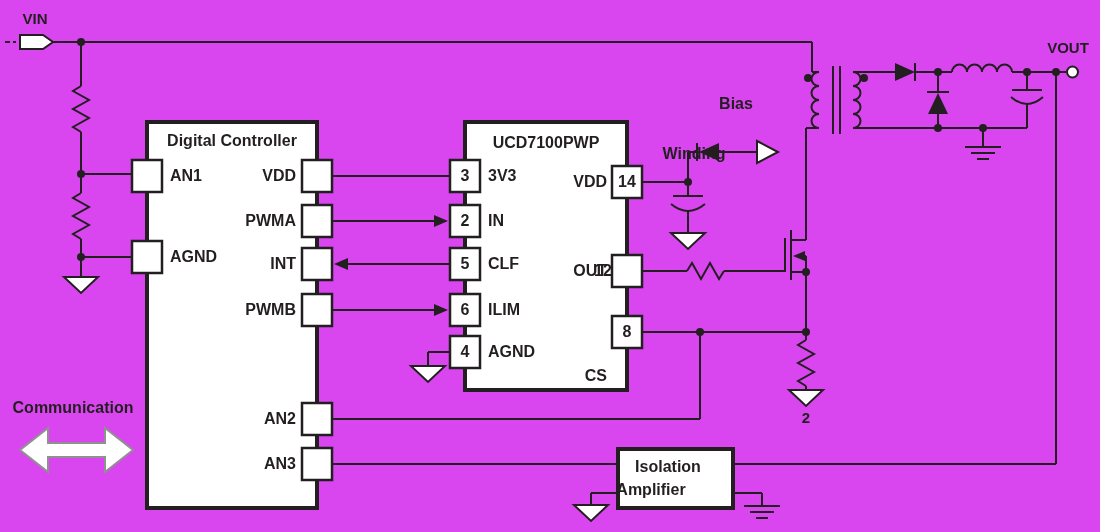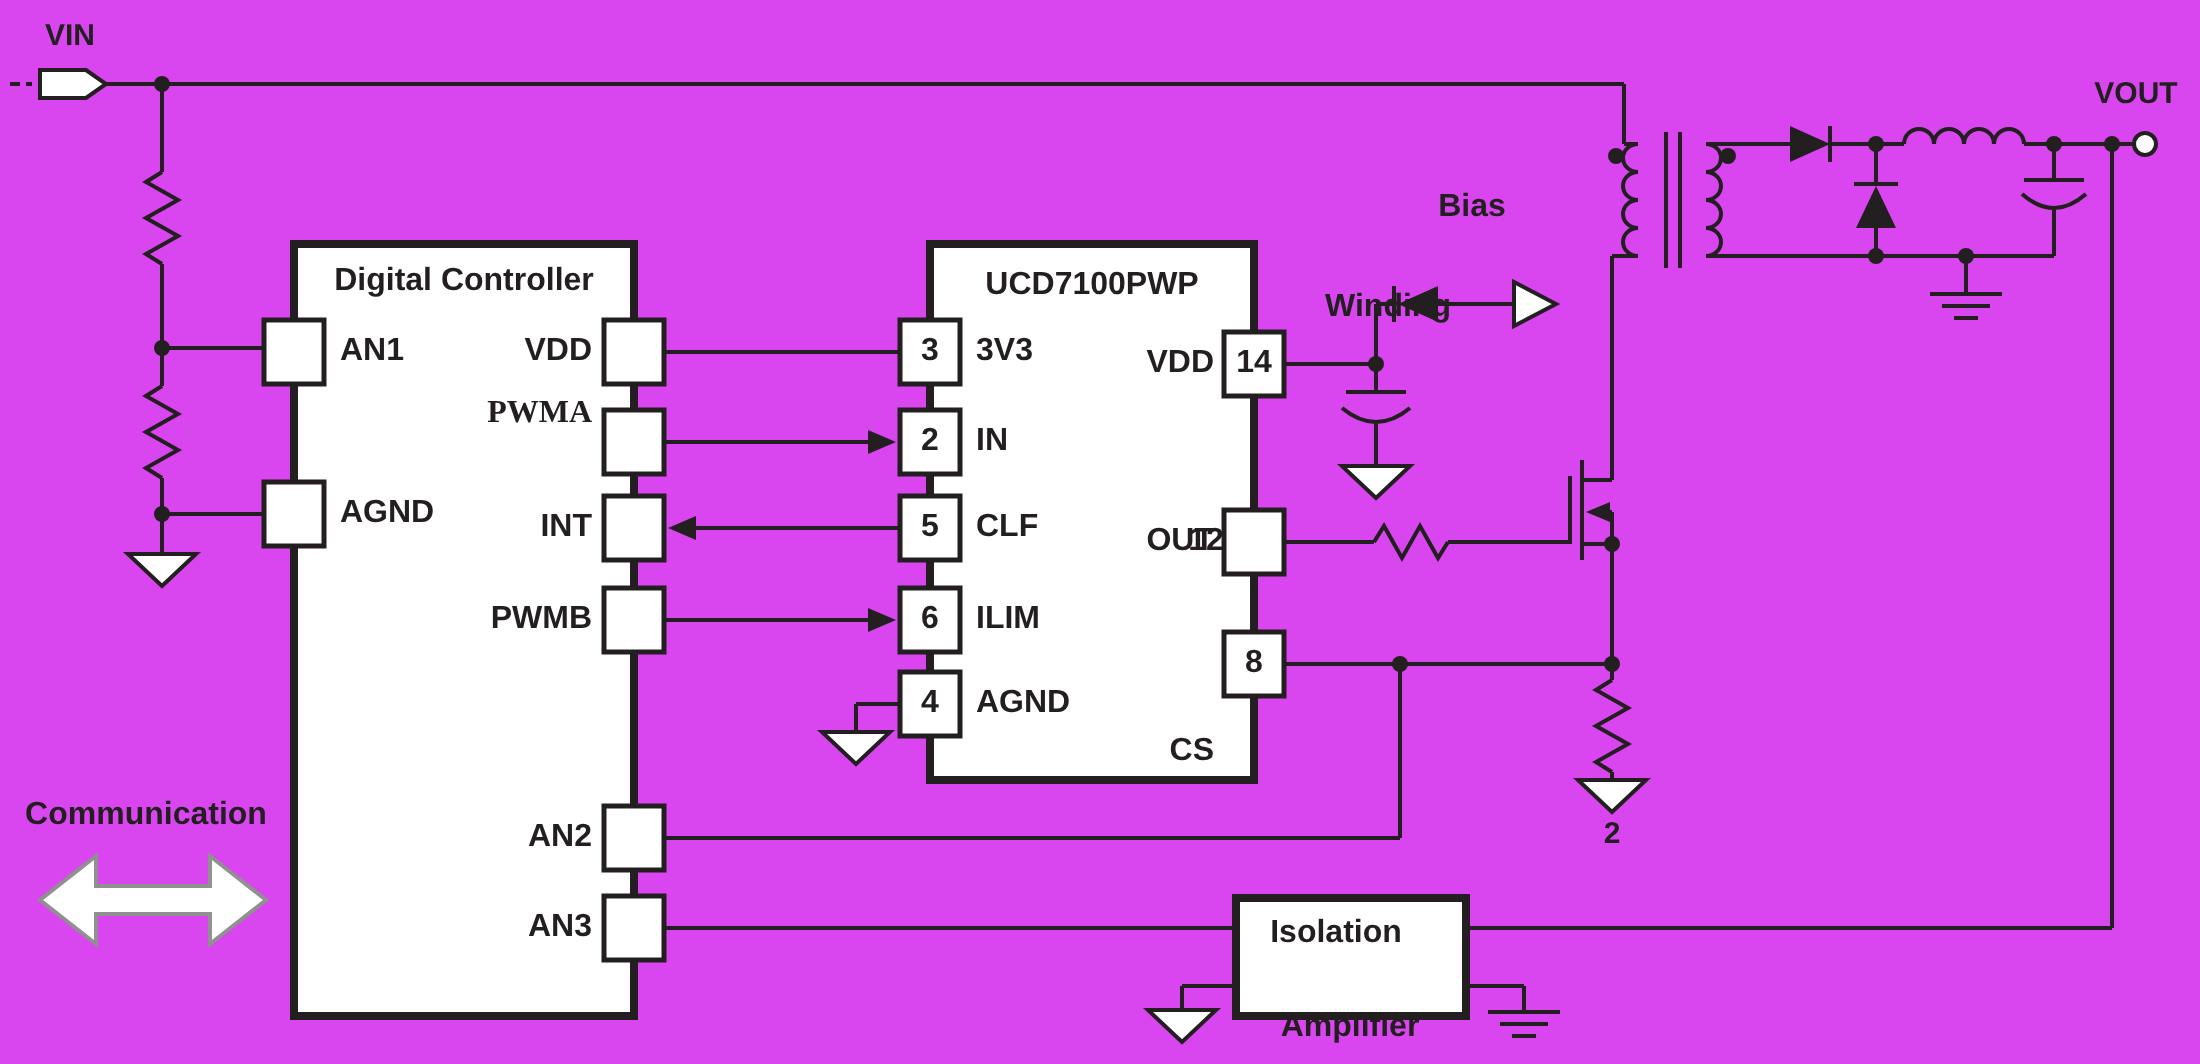--- a/index.html
+++ b/index.html
@@ -188,21 +188,21 @@
 
   <div class="lbl c sm" style="left:35px;top:18px;">VIN</div>
   <div class="lbl c sm" style="left:1068px;top:47px;">VOUT</div>
 
   <div class="lbl c" style="left:232px;top:141px;">Digital Controller</div>
   <div class="lbl c" style="left:546px;top:143px;">UCD7100PWP</div>
 
   <div class="lbl l" style="left:170px;top:176px;">AN1</div>
   <div class="lbl l" style="left:170px;top:257px;">AGND</div>
   <div class="lbl r" style="left:296px;top:176px;">VDD</div>
-  <div class="lbl r" style="left:296px;top:207px;font-family:Liberation Serif, serif;">PWMA</div>
+  <div class="lbl r" style="left:296px;top:221px;">PWMA</div>
   <div class="lbl r" style="left:296px;top:264px;">INT</div>
   <div class="lbl r" style="left:296px;top:310px;">PWMB</div>
   <div class="lbl r" style="left:296px;top:419px;">AN2</div>
   <div class="lbl r" style="left:296px;top:464px;">AN3</div>
 
   <div class="lbl c" style="left:465px;top:176px;">3</div>
   <div class="lbl c" style="left:465px;top:221px;">2</div>
   <div class="lbl c" style="left:465px;top:264px;">5</div>
   <div class="lbl c" style="left:465px;top:310px;">6</div>
   <div class="lbl c" style="left:465px;top:352px;">4</div>
@@ -216,18 +216,18 @@
   <div class="lbl c" style="left:603px;top:271px;">12</div>
   <div class="lbl c" style="left:627px;top:332px;">8</div>
   <div class="lbl r" style="left:607px;top:182px;">VDD</div>
   <div class="lbl r" style="left:607px;top:271px;">OUT</div>
   <div class="lbl r" style="left:607px;top:332px;margin-top:44px;">CS</div>
 
   <div class="lbl c" style="left:736px;top:104px;">Bias</div>
   <div class="lbl c" style="left:694px;top:124px;margin-top:30px;">Winding</div>
 
   <div class="lbl c" style="left:668px;top:467px;">Isolation</div>
-  <div class="lbl c" style="left:675px;top:490px;margin-top:24px;">Amplifier</div>
+  <div class="lbl c" style="left:651px;top:490px;">Amplifier</div>
 
   <div class="lbl c" style="left:73px;top:408px;">Communication</div>
   <div class="lbl c sm" style="left:806px;top:417px;">2</div>
 
 </div>
 
 </body></html>

